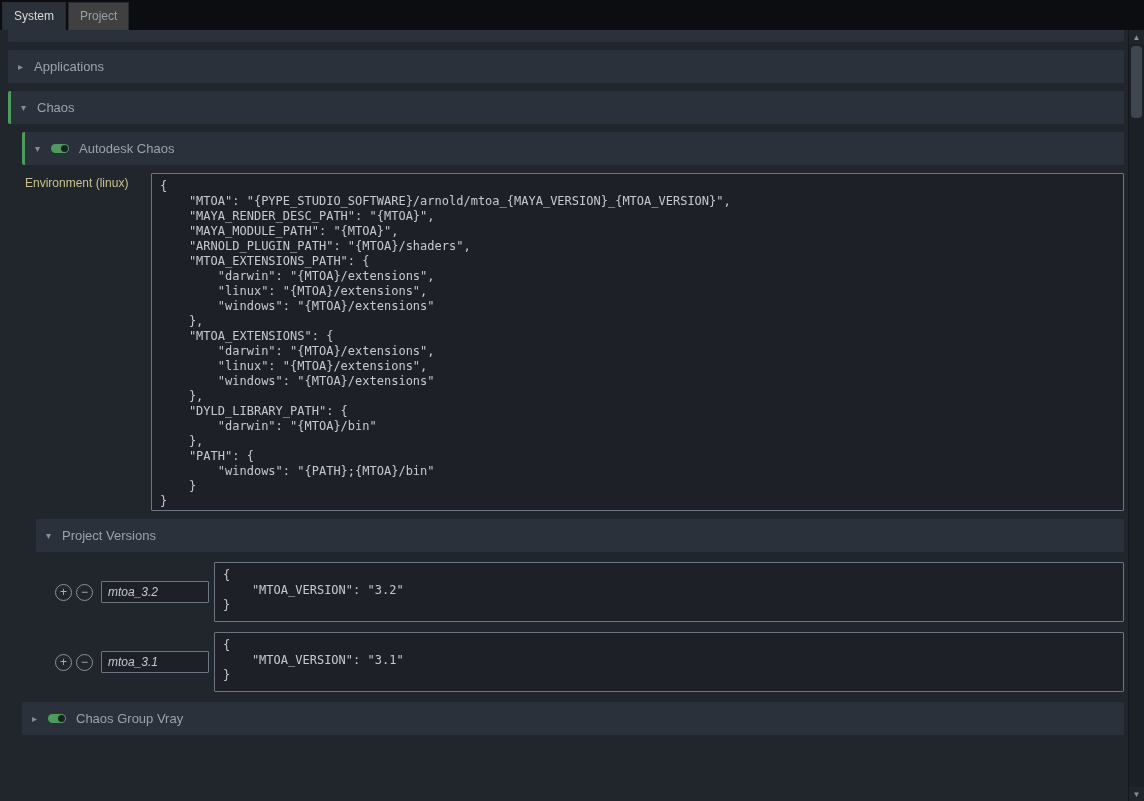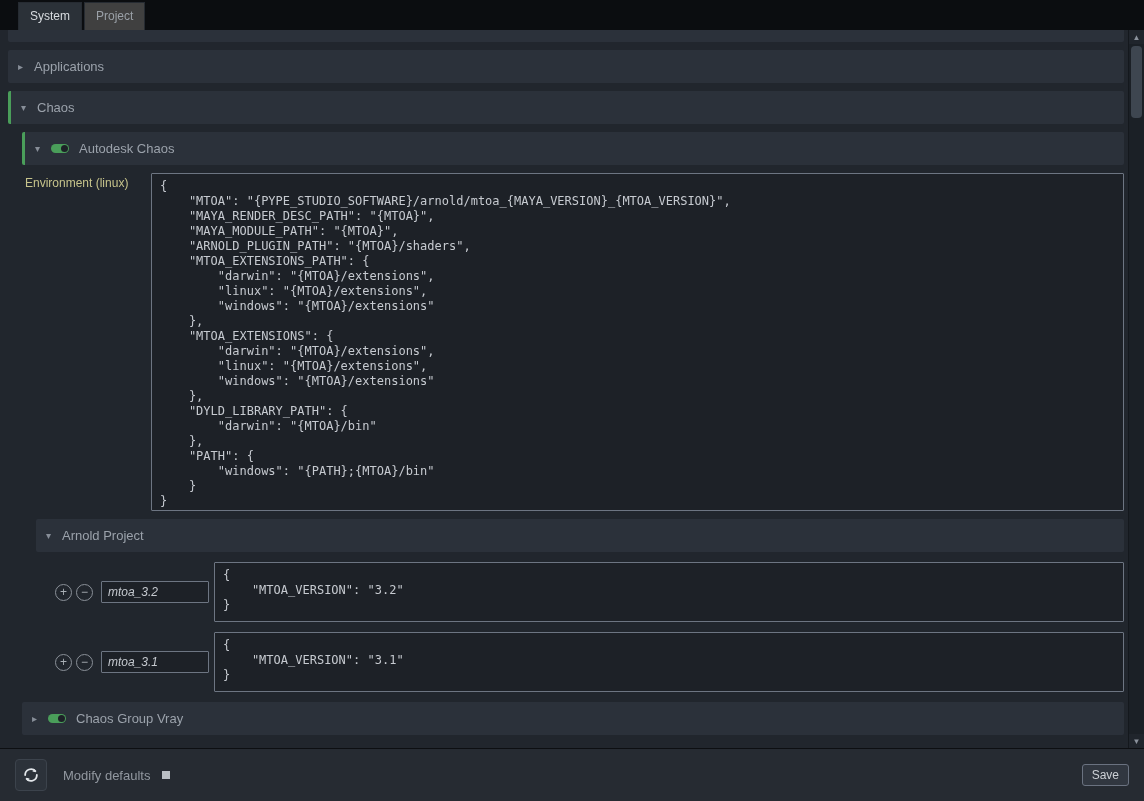--- a/index.html
+++ b/index.html
@@ -2,21 +2,21 @@
 <html><head>
 <meta charset="utf-8">
 <style>
   * { box-sizing: border-box; margin: 0; padding: 0; }
   html, body { width: 1144px; height: 801px; overflow: hidden; }
   body { font-family: "Liberation Sans", sans-serif; background: #0b0d10; }
 
   .window { width: 1144px; height: 801px; display: flex; flex-direction: column; background: #0b0d10; }
 
   
-  .tabbar { height: 30px; background: #0b0d10; display: flex; align-items: flex-end; padding-left: 18px; flex: 0 0 auto; }
+  .tabbar { height: 30px; background: #0b0d10; display: flex; align-items: flex-end; padding-left: 2px; flex: 0 0 auto; }
   .tab { padding: 6px 11px 7px; font-size: 12px; color: #9aa0a7; background: #404040; border: 1px solid #262b32; border-bottom: none; margin-right: 2px; cursor: default; }
   .tab.active { background: #2b3138; color: #d7dbdf; }
 
   
   .content-wrap { position: relative; flex: 1 1 auto; min-height: 0; background: #21262d; }
   .content { position: absolute; left: 0; top: 0; right: 16px; bottom: 0; overflow: hidden; background: #21262d; padding: 0 4px 0 8px; }
 
   .sec { height: 33px; background: #2b313a; border-radius: 2px; display: flex; align-items: center; padding: 0 10px; margin-top: 8px; }
   .sec .arrow { color: #878e98; font-size: 10px; width: 14px; flex: 0 0 auto; }
   .sec .sec-label { color: #9ba2ab; font-size: 13px; font-weight: normal; margin-left: 2px; }
@@ -113,21 +113,21 @@
         "darwin": "{MTOA}/bin"
     },
     "PATH": {
         "windows": "{PATH};{MTOA}/bin"
     }
 }</textarea>
       </div>
 
       <div class="sec lvl2">
         <span class="arrow">▾</span>
-        <span class="sec-label">Arnold Project</span>
+        <span class="sec-label">Project Versions</span>
       </div>
 
       <div class="ver-row">
         <button class="round-btn">+</button>
         <button class="round-btn">−</button>
         <input class="key-input" value="mtoa_3.2" style="">
         <textarea class="code ver-code" spellcheck="false" style="">{
     "MTOA_VERSION": "3.2"
 }</textarea>
       </div>
@@ -153,30 +153,14 @@
       <div class="sb-btn">
         <span>▲</span>
       </div>
       <div class="sb-thumb"></div>
       <div class="sb-btn down">
         <span>▼</span>
       </div>
     </div>
   </div>
 
-  <div class="footer">
-    <button class="refresh-btn">
-      <svg width="18" height="18" viewBox="0 0 20 20">
-        <g fill="none" stroke="#e2e6ea" stroke-width="2" stroke-linecap="round">
-          <path d="M16.5 10a6.5 6.5 0 0 1-11.4 4.3"></path>
-          <path d="M3.5 10a6.5 6.5 0 0 1 11.4-4.3"></path>
-        </g>
-        <path fill="#e2e6ea" d="M14.2 3.2l1.2 3.8-3.9-.9z"></path>
-        <path fill="#e2e6ea" d="M5.8 16.8l-1.2-3.8 3.9.9z"></path>
-      </svg>
-    </button>
-    <span class="modify-label">Modify defaults</span>
-    <span class="modify-box"></span>
-    <div class="spacer"></div>
-    <button class="save-btn">Save</button>
-  </div>
 
 </div>
 
 </body></html>

